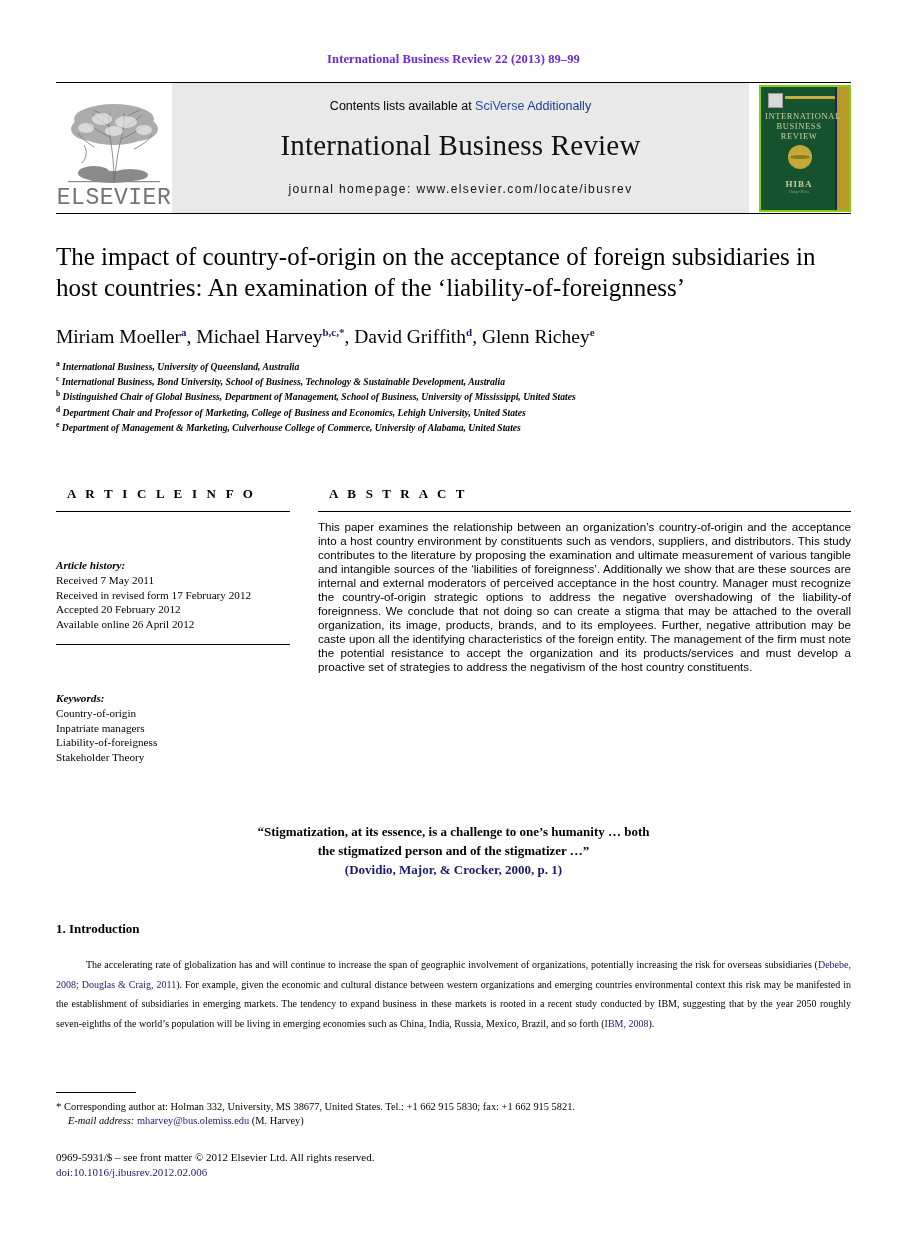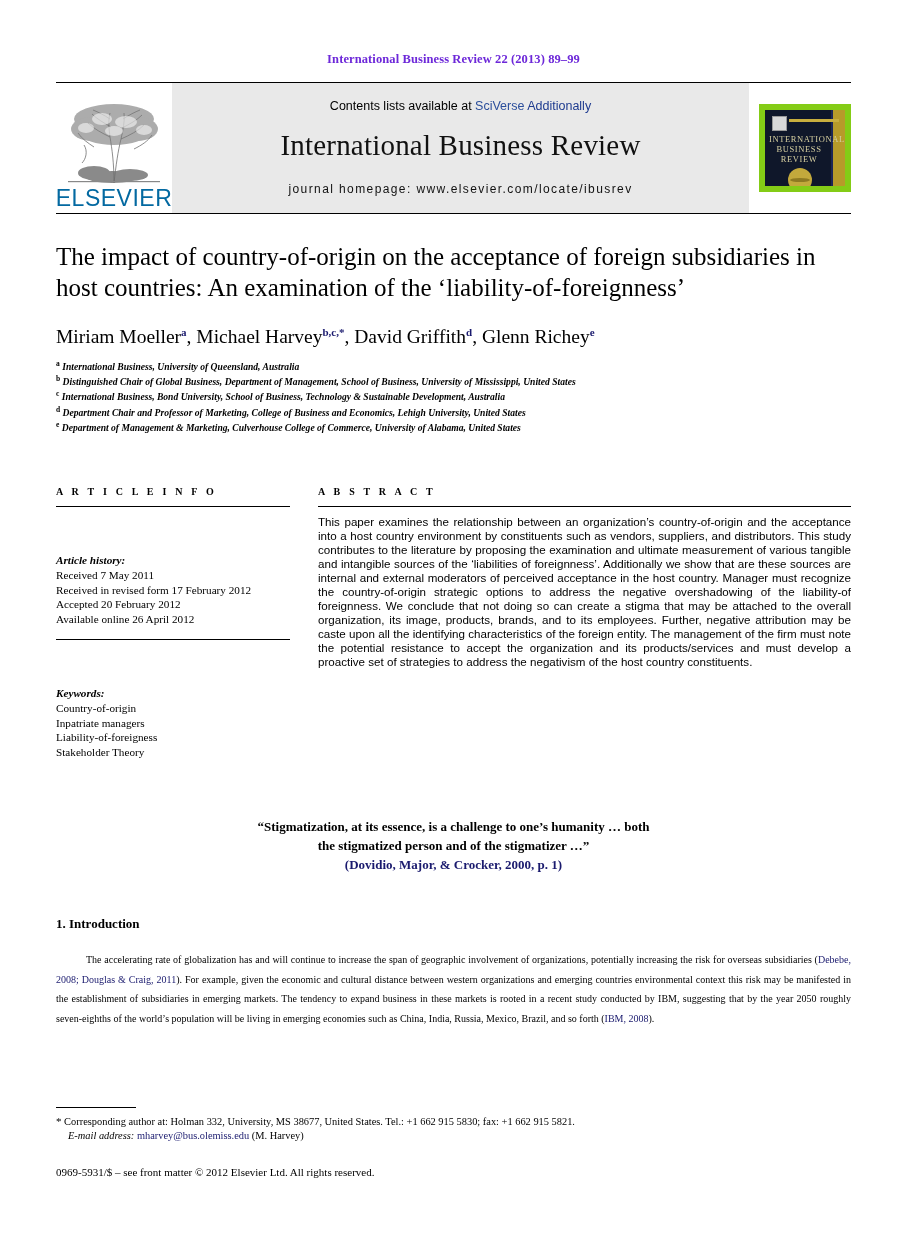--- a/index.html
+++ b/index.html
@@ -46,23 +46,23 @@
     flex: 0 0 116px;
     display: flex;
     flex-direction: column;
     align-items: center;
     justify-content: flex-end;
     padding-top: 6px;
     box-sizing: border-box;
   }
   .tree-svg { display:block; }
   .elsevier-word {
-    font-family: Liberation Sans, sans-serif;
+    font-family: Liberation Mono, monospace;
     font-size: 23px;
-    color: #0369a1;
+    color: #737373;
     letter-spacing: 0.5px;
     line-height: 1;
     padding-bottom: 3px;
   }
   .masthead-center {
     flex: 1 1 auto;
     background: #e9e9e9;
     display: flex;
     flex-direction: column;
     align-items: center;
@@ -92,24 +92,24 @@
     color: #111;
   }
   .cover-thumb {
     flex: 0 0 92px;
     width: 92px;
     margin-left: 10px;
     align-self: center;
   }
   .cover-inner {
     width: 92px;
-    height: 88px;
-    background: #0f172a;
+    height: 127px;
+    background: #14532d;
     position: relative;
-    border: 6px solid #84cc16;
+    border: 2px solid #84cc16;
     box-sizing: border-box;
     overflow: hidden;
   }
   .cover-spine {
     position: absolute; right: 0; top: 0; bottom: 0; width: 12px;
     background: #b79a2a;
   }
   .cover-spine-line {
     position: absolute; right: 12px; top:0; bottom:0; width:2px; background:#1c2555;
   }
@@ -179,23 +179,24 @@
   
   .info-abstract {
     display: flex;
     margin-top: 52px;
     gap: 28px;
   }
   .col-info { flex: 0 0 234px; }
   .col-abs  { flex: 1 1 auto; }
   .sec-label {
     font-family: "Liberation Serif", serif;
-    font-size: 10px;
+    font-size: 13px;
     font-weight: bold;
     letter-spacing: 3.2px;
+    margin-left: 11px;
   }
   .sec-rule {
     border-top: 1.4px solid #000;
     margin-top: 9px;
     margin-bottom: 8px;
   }
   .hist-title, .kw-title {
     font-style: italic; font-weight: bold; font-size: 11.2px; line-height: 14.6px; margin-top: 46px;
   }
   .hist-line, .kw-line {
@@ -331,22 +332,22 @@
   <div class="title-rule"></div>
 
   <div class="article-title">The impact of country-of-origin on the acceptance of foreign subsidiaries in host countries: An examination of the ‘liability-of-foreignness’</div>
 
   <div class="authors">
     <span><span>Miriam Moeller</span><sup>a</sup></span><span>, </span><span><span>Michael Harvey</span><sup>b,c,*</sup></span><span>, </span><span><span>David Griffith</span><sup>d</sup></span><span>, </span><span><span>Glenn Richey</span><sup>e</sup></span>
   </div>
 
   <div class="affils">
     <div><sup>a</sup> <span>International Business, University of Queensland, Australia</span></div>
+    <div><sup>c</sup> <span>International Business, Bond University, School of Business, Technology &amp; Sustainable Development, Australia</span></div>
     <div><sup>b</sup> <span>Distinguished Chair of Global Business, Department of Management, School of Business, University of Mississippi, United States</span></div>
-    <div><sup>c</sup> <span>International Business, Bond University, School of Business, Technology &amp; Sustainable Development, Australia</span></div>
     <div><sup>d</sup> <span>Department Chair and Professor of Marketing, College of Business and Economics, Lehigh University, United States</span></div>
     <div><sup>e</sup> <span>Department of Management &amp; Marketing, Culverhouse College of Commerce, University of Alabama, United States</span></div>
   </div>
 
   <div class="info-abstract">
 
     <div class="col-info">
       <div class="sec-label">A R T I C L E  I N F O</div>
       <div class="sec-rule"></div>
       <div class="hist-title">Article history:</div>
@@ -379,16 +380,17 @@
 
   <div class="section-heading">1.  Introduction</div>
   <div class="body-para"><span>The accelerating rate of globalization has and will continue to increase the span of geographic involvement of organizations, potentially increasing the risk for overseas subsidiaries (</span><span class="ref">Debebe, 2008; Douglas &amp; Craig, 2011</span><span>). For example, given the economic and cultural distance between western organizations and emerging countries environmental context this risk may be manifested in the establishment of subsidiaries in emerging markets. The tendency to expand business in these markets is rooted in a recent study conducted by IBM, suggesting that by the year 2050 roughly seven-eighths of the world’s population will be living in emerging economies such as China, India, Russia, Mexico, Brazil, and so forth (</span><span class="ref">IBM, 2008</span><span>).</span></div>
 
   <div class="foot-wrap">
     <div class="foot-rule"></div>
     <div class="foot-line"><span class="star">*</span> <span>Corresponding author at: Holman 332, University, MS 38677, United States. Tel.: +1 662 915 5830; fax: +1 662 915 5821.</span></div>
     <div class="foot-line"><span style="padding-left:12px"></span><span class="foot-email">E-mail address:</span> <span class="link">mharvey@bus.olemiss.edu</span> <span>(M. Harvey)</span></div>
     <div class="issn-block">
       <div>0969-5931/$ – see front matter © 2012 Elsevier Ltd. All rights reserved.</div>
+      <div><span class="doi">doi:</span><span class="doi">10.1016/j.ibusrev.2012.02.006</span></div>
     </div>
   </div>
 
 </div>
 
 </body></html>

